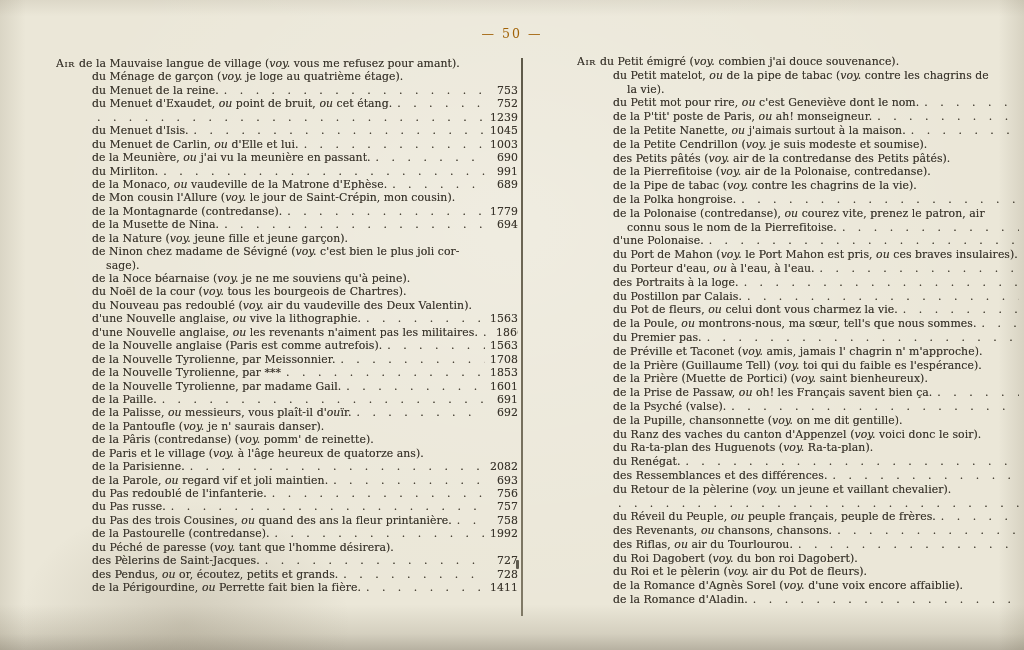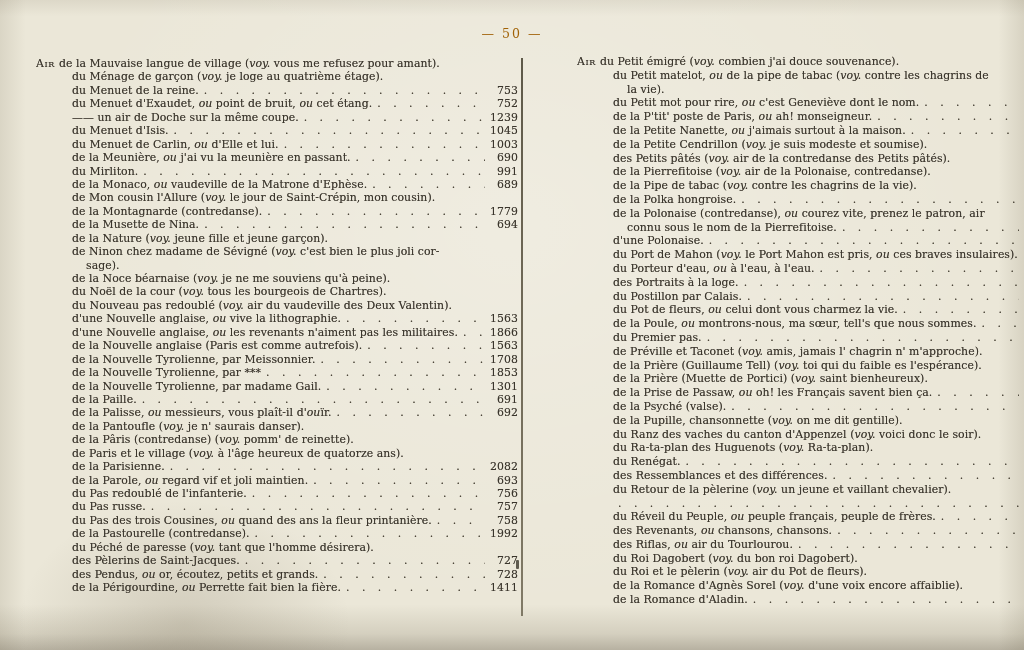--- a/index.html
+++ b/index.html
@@ -24,21 +24,21 @@
     opacity:.85;
   }
   .ink-mark{
     position:absolute;left:516px;top:560px;width:3px;height:9px;
     background:#3c372c;border-radius:1px;opacity:.8;
   }
   .col{position:absolute;font-size:10.9px;letter-spacing:.05px;}
   .col .entry{white-space:nowrap;overflow:hidden;padding-left:36px;
     text-shadow:0 0 .5px rgba(58,53,44,.55);}
   .col-left{left:36px;top:57px;width:482px;}
-  .col-left .entry{line-height:13.45px;height:13.45px;}
+  .col-left .entry{line-height:13.45px;height:13.45px;margin-left:20px;}
   .col-right{left:558px;top:55px;width:475px;margin-left:19px;}
   .col-right .entry{line-height:13.8px;height:13.8px;}
   .entry.first{padding-left:0;}
   .entry.cont{padding-left:50px;}
   .sc{font-variant:small-caps;letter-spacing:.6px;}
   .row{display:flex;}
   .row .t{flex:0 0 auto;}
   .dots{flex:1 1 8px;min-width:8px;overflow:hidden;white-space:nowrap;
     margin:0 3px 0 5px;color:#4a4437;}
   .dots::after{content:". . . . . . . . . . . . . . . . . . . . . . . . . . . . . . . . . . . . . . . . . . . . . . . . . .";
@@ -60,21 +60,20 @@
       <span class="t">du Menuet de la reine.</span>
       <span class="dots"></span>
       <span class="n">753</span>
     </div>
     <div class="entry row">
       <span class="t">du Menuet d'Exaudet, <i>ou</i> point de bruit, <i>ou</i> cet étang.</span>
       <span class="dots"></span>
       <span class="n">752</span>
     </div>
     <div class="entry row">
-      <span class="t">—— un air de Doche sur la même coupe.</span>
       <span class="dots"></span>
       <span class="n">1239</span>
     </div>
     <div class="entry row">
       <span class="t">du Menuet d'Isis.</span>
       <span class="dots"></span>
       <span class="n">1045</span>
     </div>
     <div class="entry row">
       <span class="t">du Menuet de Carlin, <i>ou</i> d'Elle et lui.</span>
@@ -134,21 +133,21 @@
       <span class="n">1708</span>
     </div>
     <div class="entry row">
       <span class="t">de la Nouvelle Tyrolienne, par ***</span>
       <span class="dots"></span>
       <span class="n">1853</span>
     </div>
     <div class="entry row">
       <span class="t">de la Nouvelle Tyrolienne, par madame Gail.</span>
       <span class="dots"></span>
-      <span class="n">1301</span>
+      <span class="n">1601</span>
     </div>
     <div class="entry row">
       <span class="t">de la Paille.</span>
       <span class="dots"></span>
       <span class="n">691</span>
     </div>
     <div class="entry row">
       <span class="t">de la Palisse, <i>ou</i> messieurs, vous plaît-il d'<i>ou</i>ïr.</span>
       <span class="dots"></span>
       <span class="n">692</span>

